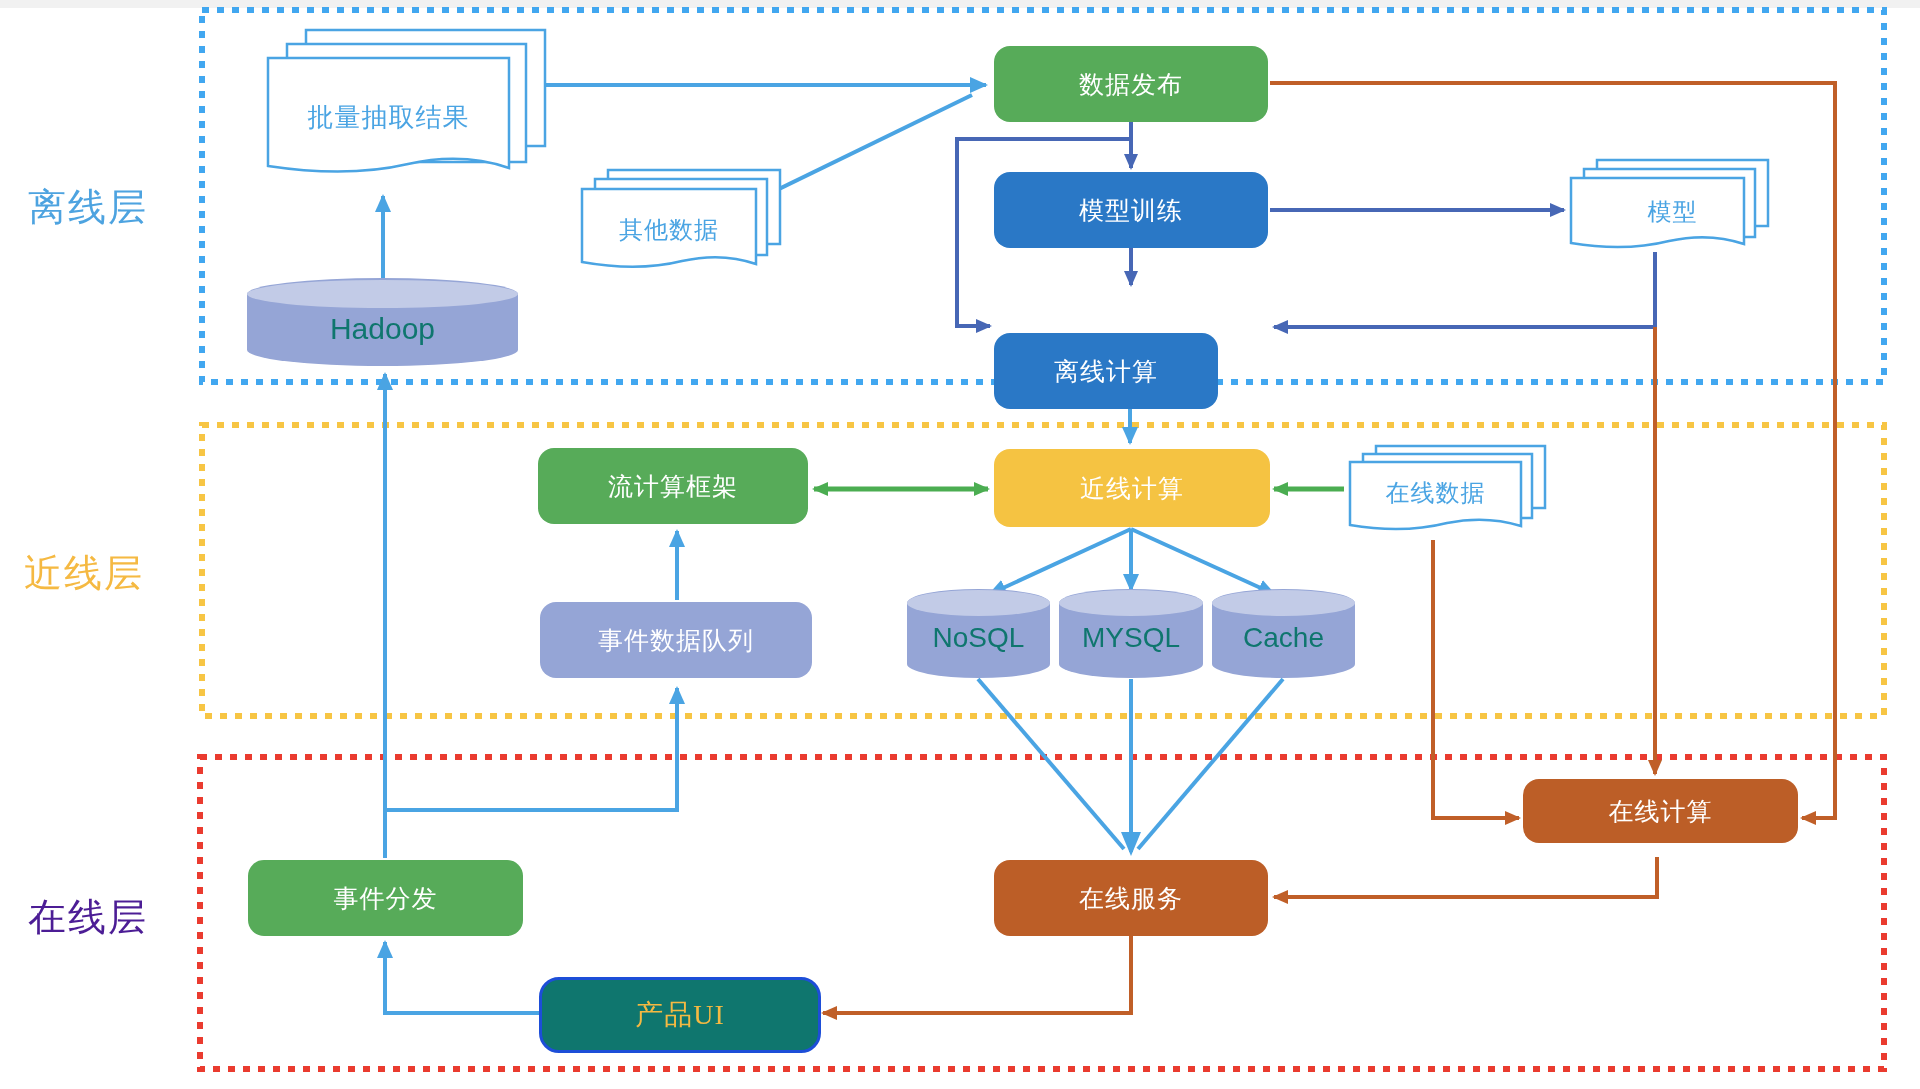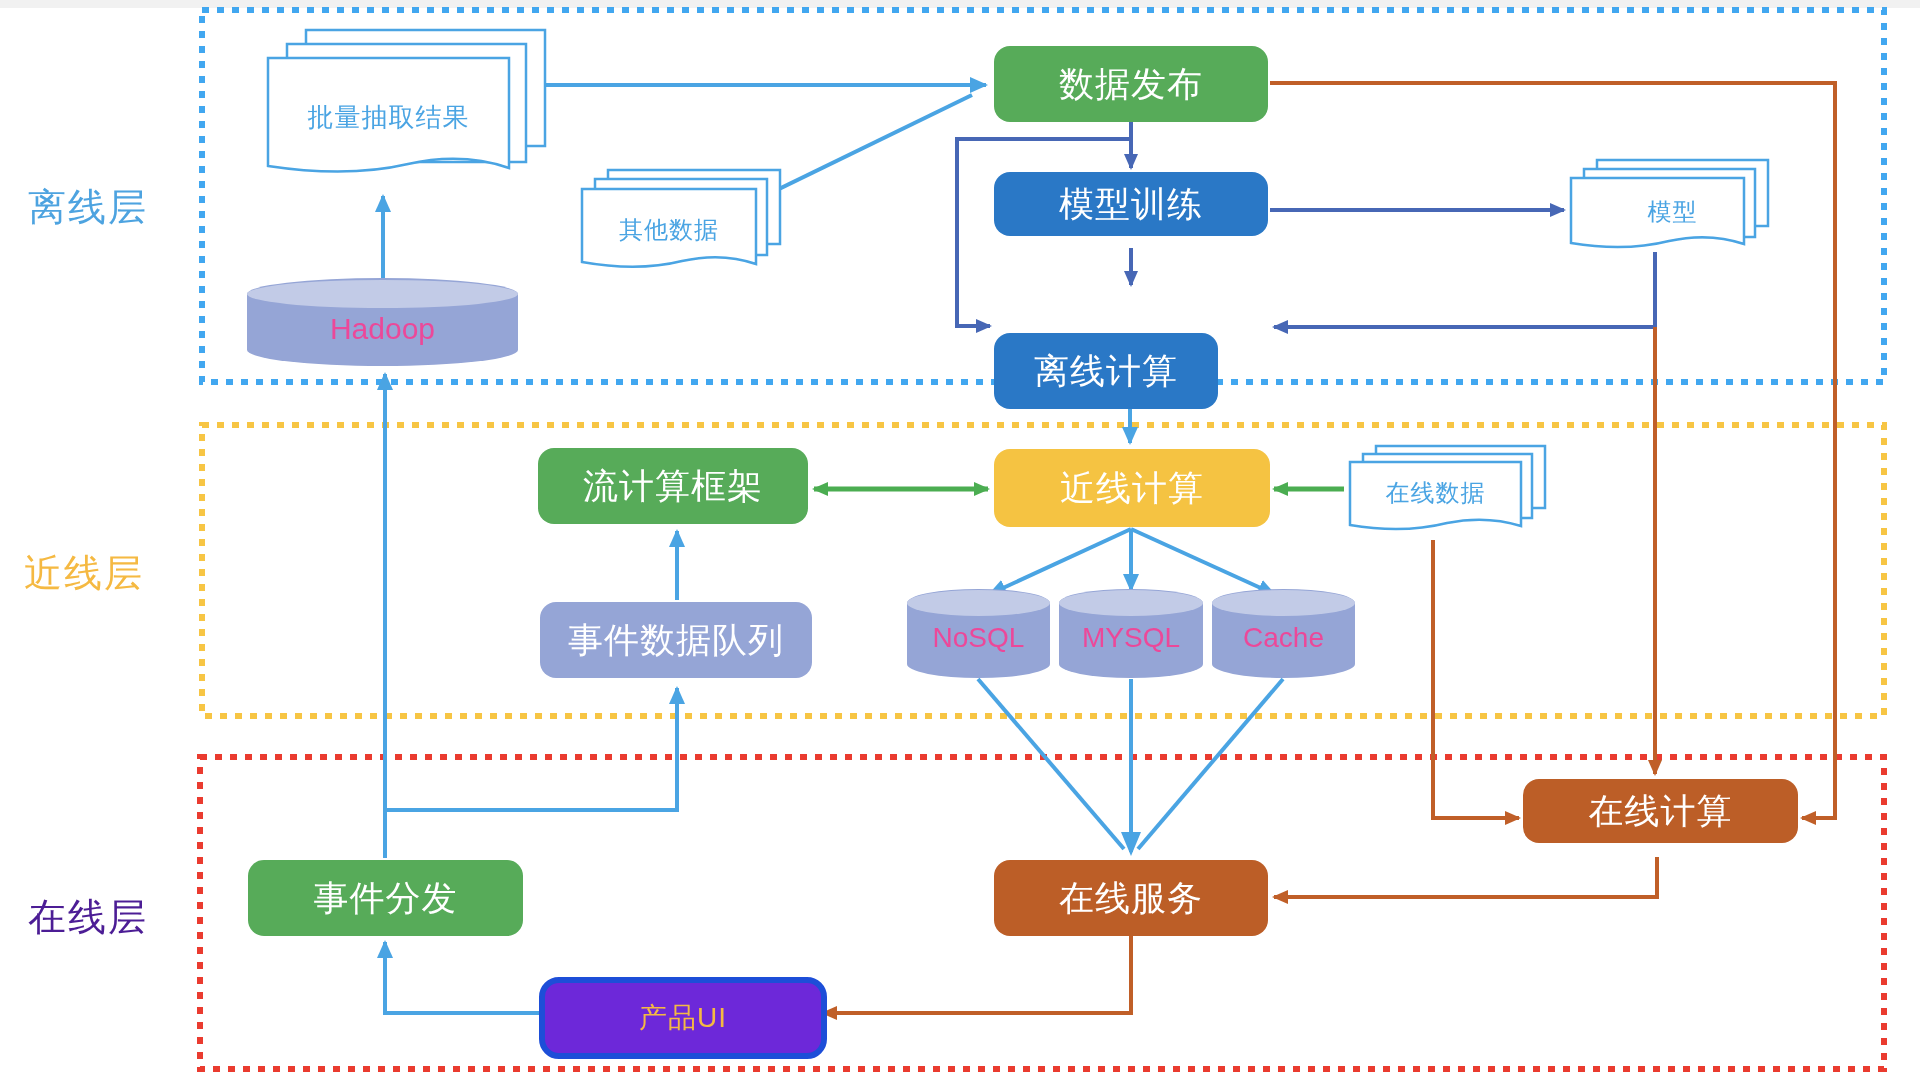--- a/index.html
+++ b/index.html
@@ -5,34 +5,34 @@
   html,body{margin:0;padding:0;background:#ffffff;}
   #stage{position:relative;width:1920px;height:1089px;background:#ffffff;overflow:hidden;
          font-family:"Liberation Sans", sans-serif;}
   #top-strip{position:absolute;left:0;top:0;width:1920px;height:8px;background:#f1f1f1;}
   #connector-layer{position:absolute;left:0;top:0;width:1920px;height:1089px;}
   .layer-label{position:absolute;font-size:38px;letter-spacing:2px;white-space:nowrap;}
   #label-offline{left:28px;top:182px;color:#4da3e0;}
   #label-nearline{left:24px;top:548px;color:#f5b942;}
   #label-online{left:28px;top:892px;color:#4c1d95;}
   .node{position:absolute;display:flex;align-items:center;justify-content:center;
-        color:#ffffff;font-size:35px;letter-spacing:1px;border-radius:16px;white-space:nowrap;}
+        color:#ffffff;font-size:25px;letter-spacing:1px;border-radius:16px;white-space:nowrap;}
   .green{background:#57ab59;}
   .blue{background:#2a78c6;}
   .yellow{background:#f5c342;}
   .brown{background:#bc5e27;}
   .periwinkle{background:#95a5d6;}
-  .outline-box{background:#6d28d9;border:6px solid #1d4ed8;color:#f5b942;}
+  .outline-box{background:#0f766e;border:3px solid #1d4ed8;color:#f5b942;font-family:Liberation Serif, serif;}
   .doc{position:absolute;}
   .doc svg{position:absolute;left:0;top:0;}
   .doc .doc-label{position:absolute;text-align:center;color:#4aa4e3;font-size:24px;
                   letter-spacing:1px;white-space:nowrap;}
   .cyl{position:absolute;}
   .cyl svg{position:absolute;left:0;top:0;}
-  .cyl .cyl-label{position:absolute;width:100%;text-align:center;color:#ec4899;
+  .cyl .cyl-label{position:absolute;width:100%;text-align:center;color:#0f766e;
                   font-size:28px;top:34px;white-space:nowrap;}
 </style>
 </head>
 <body>
 
 <div id="stage">
   <div id="top-strip"></div>
 
   <svg id="connector-layer" viewBox="0 0 1920 1089" xmlns="http://www.w3.org/2000/svg">
     <defs>
@@ -146,21 +146,21 @@
         <path d="M2,18 H173 V82 Q138,71 99,79 Q55,90 2,81 Z"></path>
       </g>
     </svg>
     <div class="doc-label" style="left:2px;width:171px;top:33px;">在线数据</div>
   </div>
 
   <div class="node green" style="left:994px;top:46px;width:274px;height:76px;">
       <span>数据发布</span>
     </div>
 
-  <div class="node blue" style="left:994px;top:172px;width:274px;height:64px;">
+  <div class="node blue" style="left:994px;top:172px;width:274px;height:76px;">
       <span>模型训练</span>
     </div>
 
   <div class="node blue" style="left:994px;top:289px;width:224px;height:76px;margin-top:44px;">
       <span>离线计算</span>
     </div>
 
   <div class="node green" style="left:538px;top:448px;width:270px;height:76px;">
       <span>流计算框架</span>
     </div>

